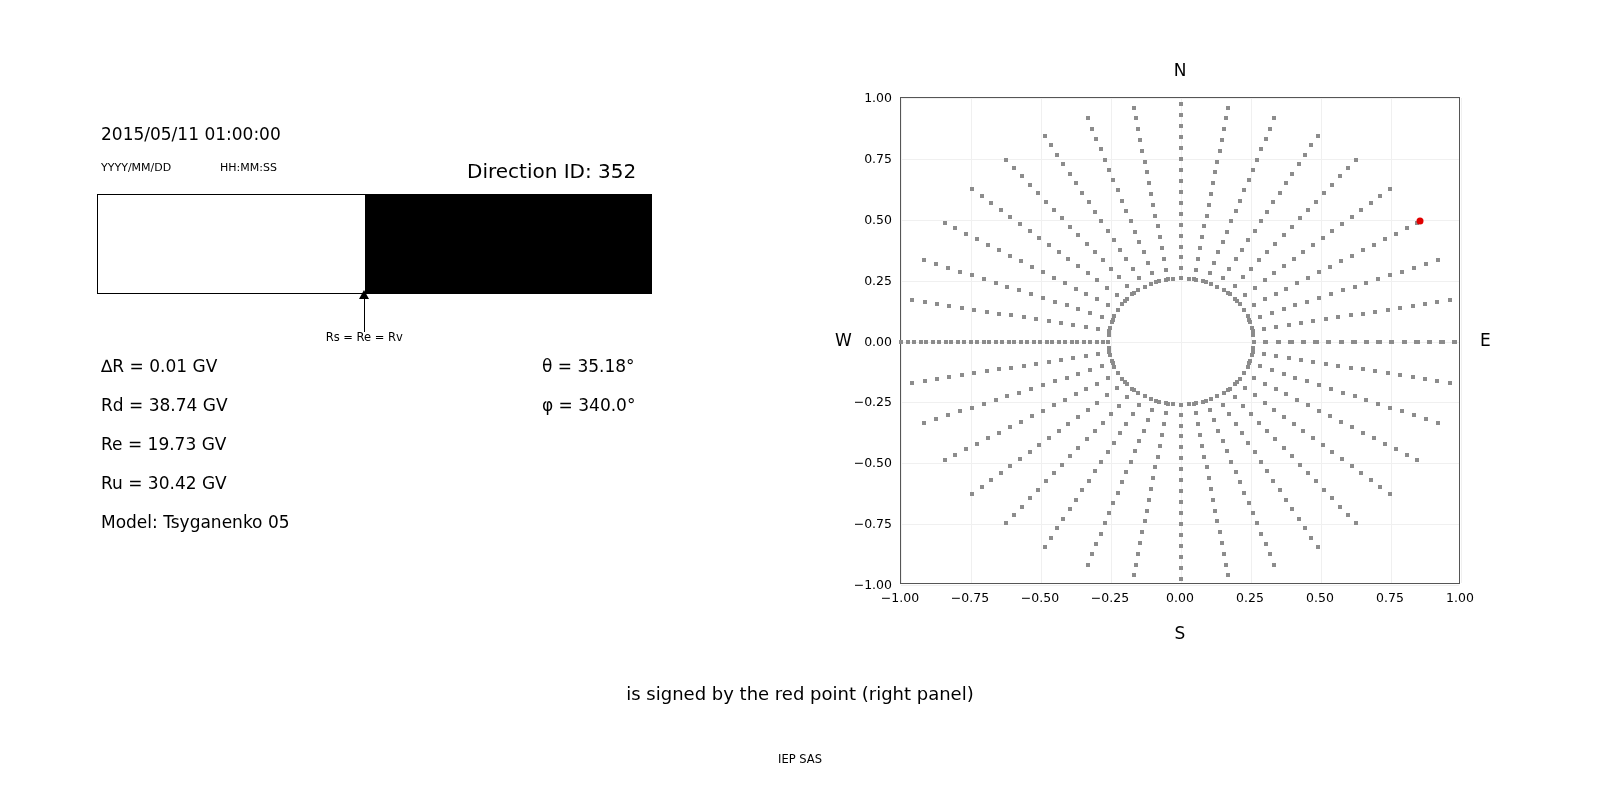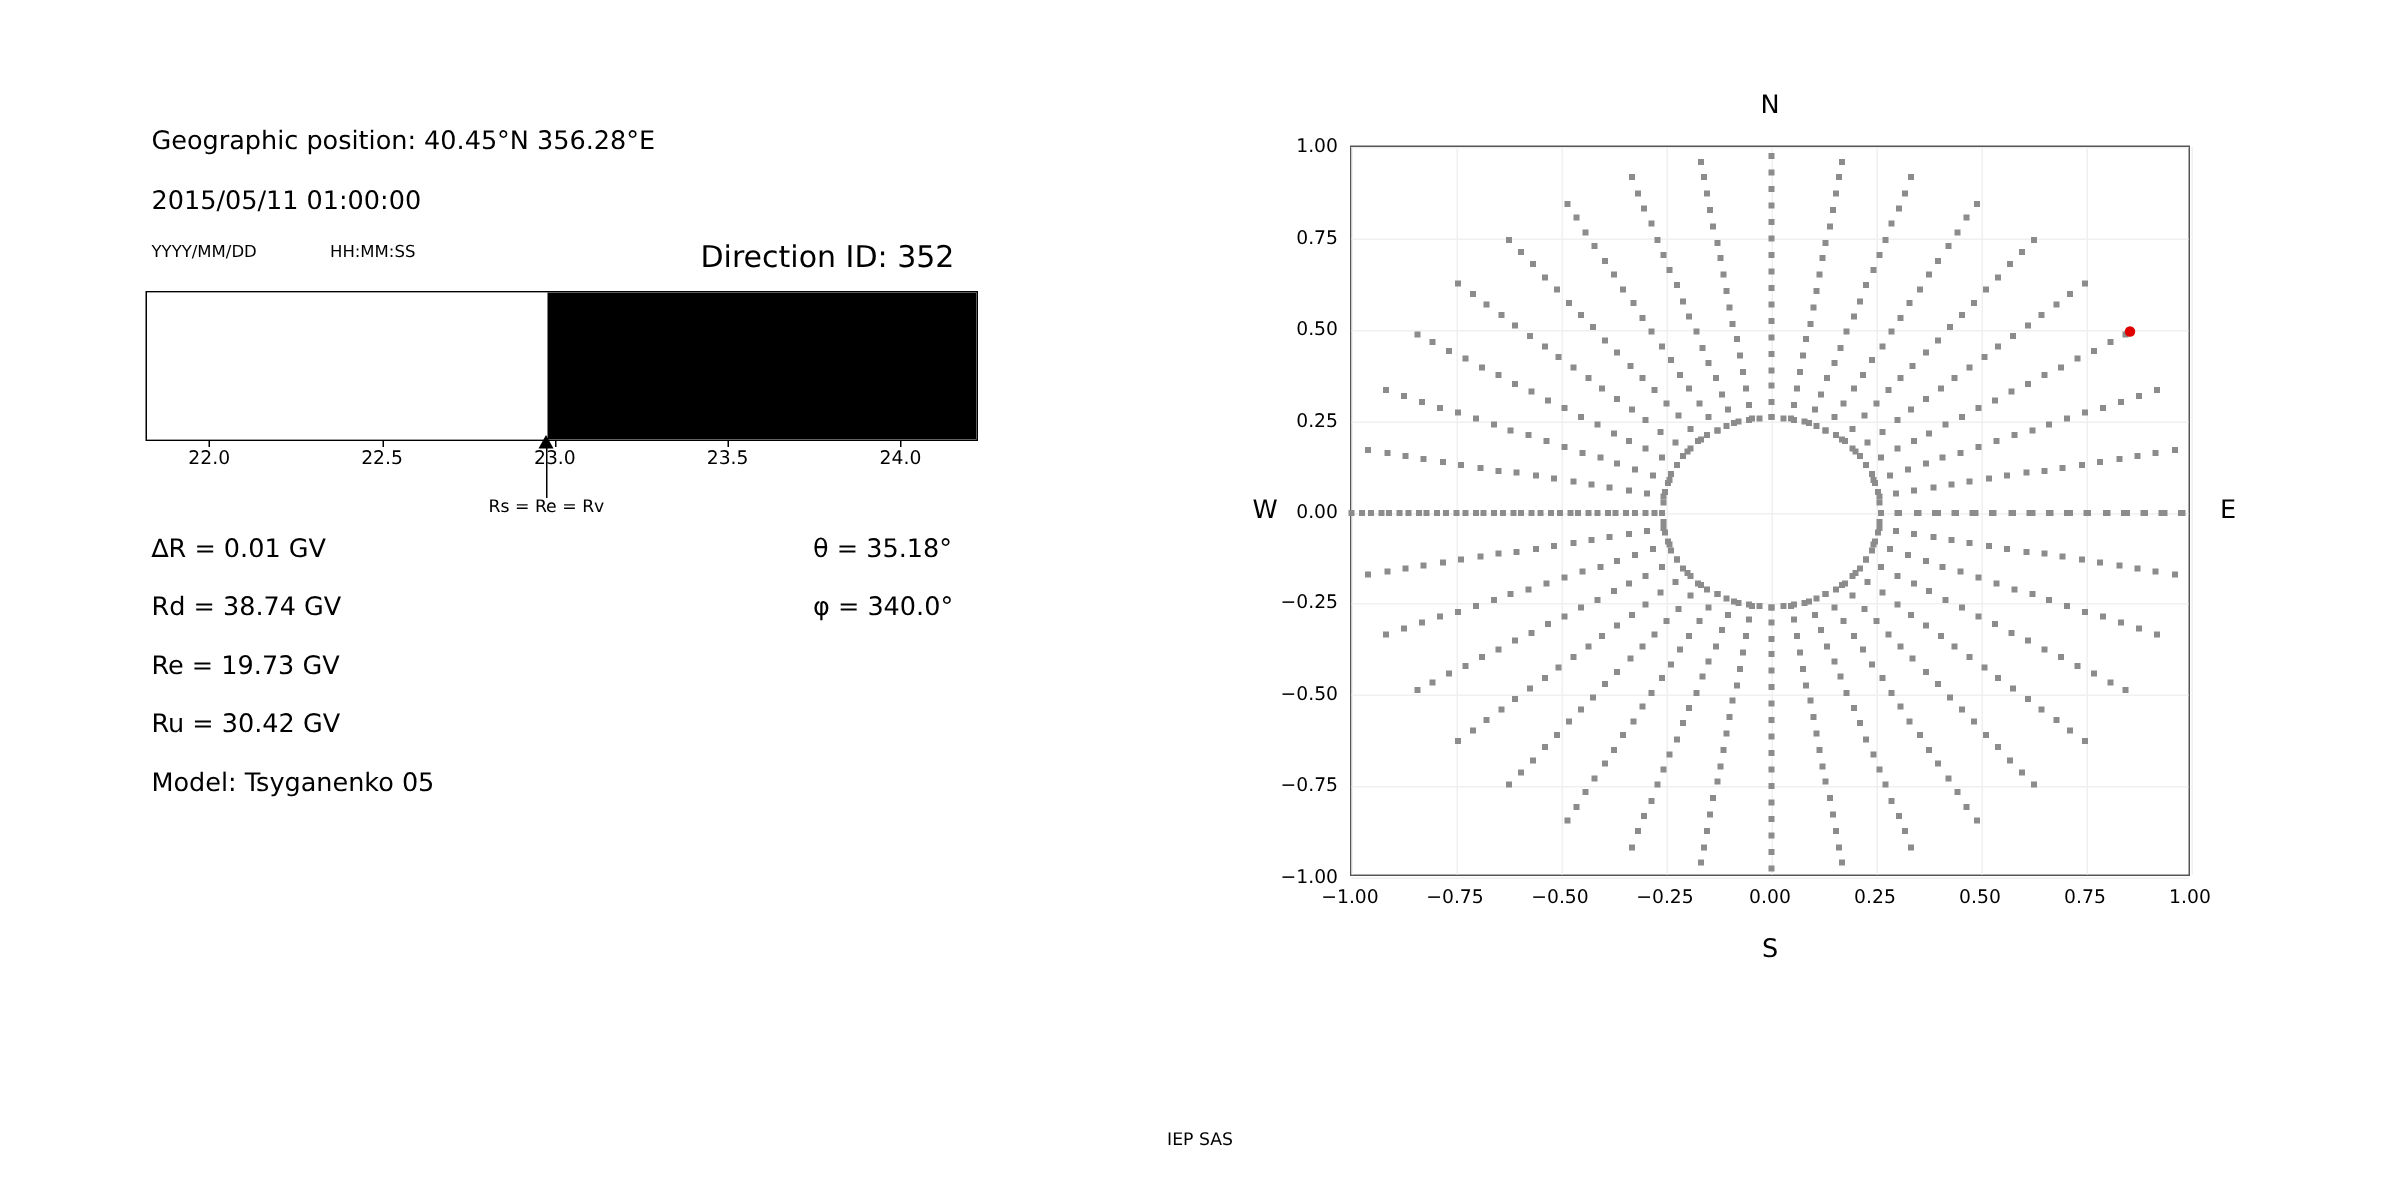--- a/index.html
+++ b/index.html
@@ -227,41 +227,28 @@
     text-align: center;
     font-size: 11.5px;
     color: #000000;
   }
 </style>
 </head>
 <body>
 
 <div id="left-panel">
 
-  <div class="geo-line">Geographic position: 40.45°N 356.28°E</div>
   <div class="date-line">2015/05/11 01:00:00</div>
   <div class="fmt-date">YYYY/MM/DD</div>
   <div class="fmt-time">HH:MM:SS</div>
   <div class="dir-id">Direction ID: 352</div>
 
   <div id="penumbra-plot">
       <div class="penumbra-band" style="left: 0px; width: 267.283px; background: rgb(255, 255, 255);"></div>
       <div class="penumbra-band" style="left: 267.283px; width: 285.717px; background: rgb(0, 0, 0);"></div>
-    </div>
-  <div id="penumbra-axis">
-      <div class="xtick-label" style="left: 42.475px;">22.0</div>
-      <div style="position: absolute; left: 42.475px; top: 0px; width: 1px; height: 4px; background: rgb(0, 0, 0);"></div>
-      <div class="xtick-label" style="left: 157.683px;">22.5</div>
-      <div style="position: absolute; left: 157.683px; top: 0px; width: 1px; height: 4px; background: rgb(0, 0, 0);"></div>
-      <div class="xtick-label" style="left: 272.892px;">23.0</div>
-      <div style="position: absolute; left: 272.892px; top: 0px; width: 1px; height: 4px; background: rgb(0, 0, 0);"></div>
-      <div class="xtick-label" style="left: 388.1px;">23.5</div>
-      <div style="position: absolute; left: 388.1px; top: 0px; width: 1px; height: 4px; background: rgb(0, 0, 0);"></div>
-      <div class="xtick-label" style="left: 503.308px;">24.0</div>
-      <div style="position: absolute; left: 503.308px; top: 0px; width: 1px; height: 4px; background: rgb(0, 0, 0);"></div>
     </div>
   <div id="rs-marker" style="left: 364.283px;"></div>
   <div id="rs-arrow" style="left: 359.283px;"></div>
   <div id="rs-label" style="left: 364.283px;">Rs = Re = Rv</div>
 
   <div class="val-left row0">∆R = 0.01 GV</div>
   <div class="val-left row1">Rd = 38.74 GV</div>
   <div class="val-left row2">Re = 19.73 GV</div>
   <div class="val-left row3">Ru = 30.42 GV</div>
   <div class="val-left row4">Model: Tsyganenko 05</div>
@@ -1016,14 +1003,15 @@
     <div class="sky-ytick" style="left: 52px; width: 50px; top: 422.25px;">−0.50</div>
     <div class="sky-ytick" style="left: 52px; width: 50px; top: 361.375px;">−0.25</div>
     <div class="sky-ytick" style="left: 52px; width: 50px; top: 300.5px;">0.00</div>
     <div class="sky-ytick" style="left: 52px; width: 50px; top: 239.625px;">0.25</div>
     <div class="sky-ytick" style="left: 52px; width: 50px; top: 178.75px;">0.50</div>
     <div class="sky-ytick" style="left: 52px; width: 50px; top: 117.875px;">0.75</div>
     <div class="sky-ytick" style="left: 52px; width: 50px; top: 57px;">1.00</div>
   </div>
 
 <div id="caption">
+  <div>is signed by the red point (right panel)</div>
 </div>
 <div id="footer">IEP SAS</div>
 
 </body></html>

